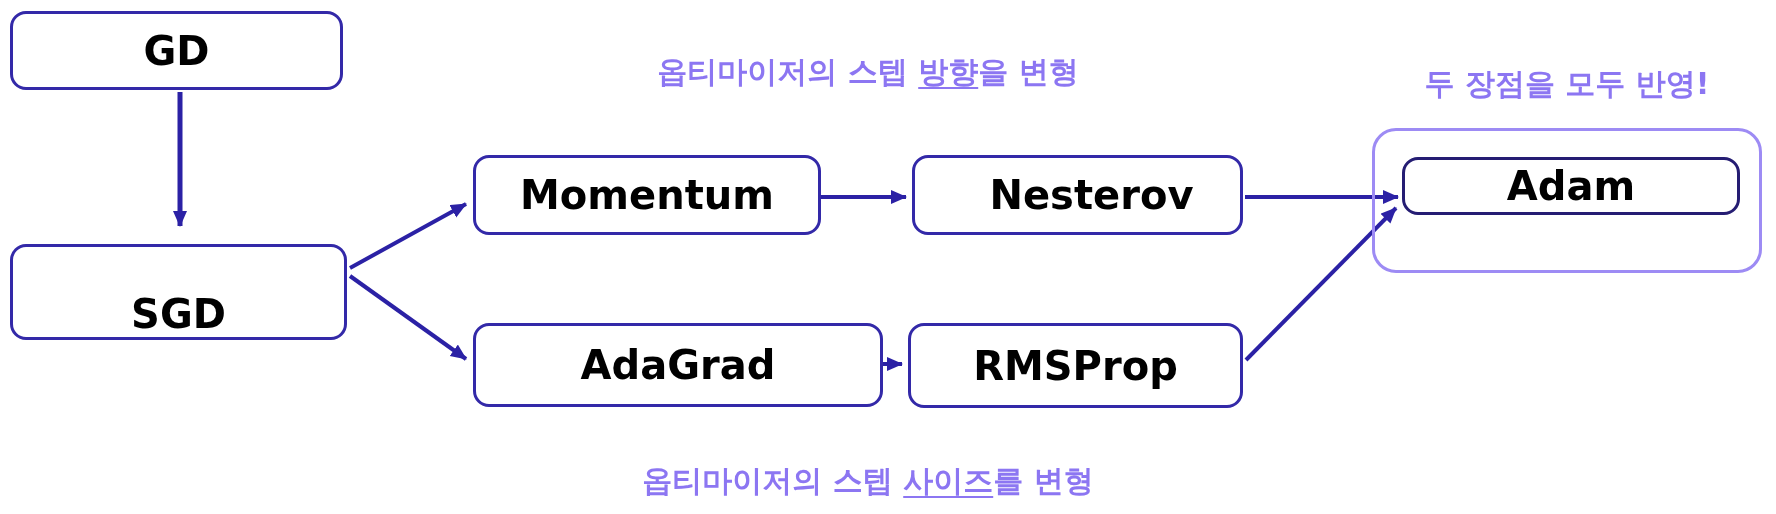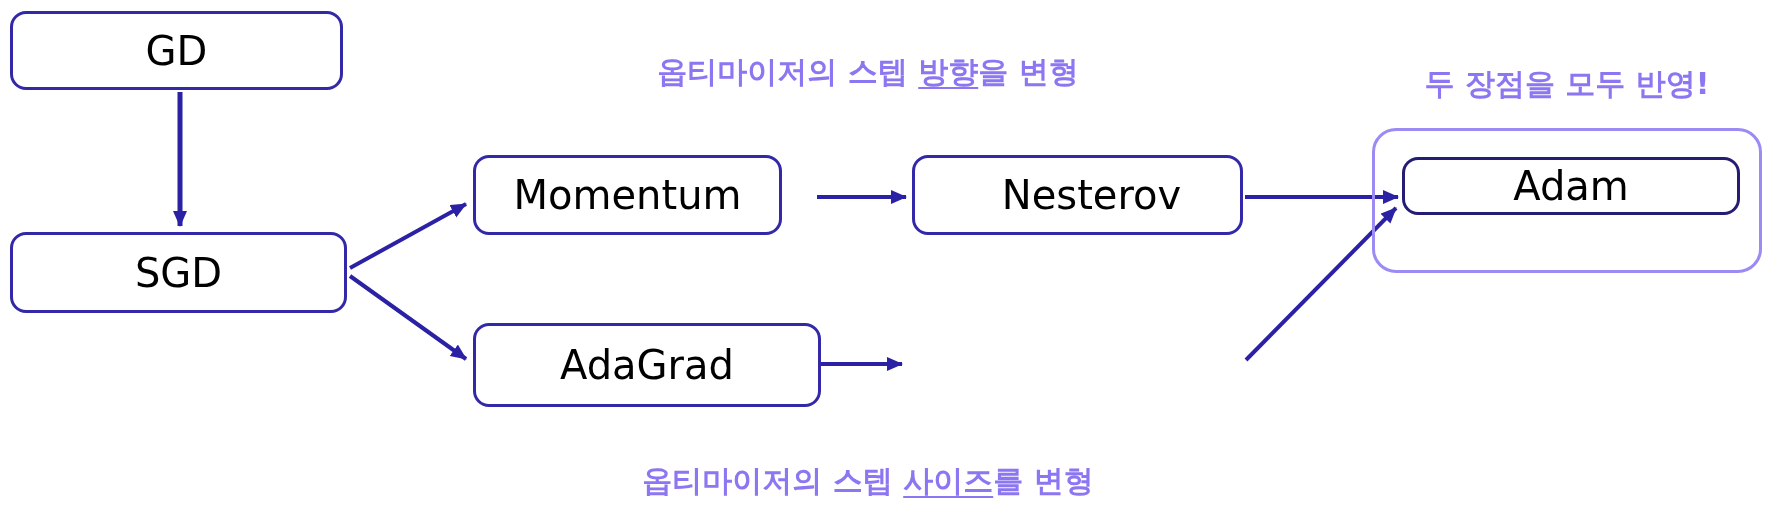--- a/index.html
+++ b/index.html
@@ -26,28 +26,28 @@
     position: absolute;
     box-sizing: border-box;
     background: #ffffff;
     border: 3px solid #3329a8;
     border-radius: 16px;
     display: flex;
     align-items: center;
     justify-content: center;
     color: #000000;
     font-size: 40px;
-    font-weight: 400;
+    font-weight: 700;
     letter-spacing: 0px;
   }
   .node-gd       { left: 10px;   top: 11px;  width: 333px; height: 79px; }
-  .node-sgd      { left: 10px;   top: 232px; width: 337px; height: 81px; }
-  .node-momentum { left: 473px;  top: 155px; width: 309px; height: 80px; }
+  .node-sgd      { left: 10px;   top: 244px; width: 337px; height: 96px; align-items: flex-end; }
+  .node-momentum { left: 473px;  top: 155px; width: 348px; height: 80px; }
   .node-nesterov { left: 912px;  top: 155px; width: 331px; height: 80px; padding-left: 28px; }
-  .node-adagrad  { left: 473px;  top: 323px; width: 348px; height: 84px; }
+  .node-adagrad  { left: 473px;  top: 323px; width: 410px; height: 84px; }
   .node-rmsprop  { left: 908px;  top: 323px; width: 335px; height: 85px; }
   .adam-container {
     position: absolute;
     box-sizing: border-box;
     left: 1372px; top: 128px;
     width: 390px; height: 145px;
     border: 3px solid #9d8bf4;
     border-radius: 24px;
     background: transparent;
   }
@@ -103,20 +103,23 @@
   </div>
   <div class="node node-momentum">
     <span>Momentum</span>
   </div>
   <div class="node node-nesterov">
     <span>Nesterov</span>
   </div>
   <div class="node node-adagrad">
     <span>AdaGrad</span>
   </div>
+  <div class="node node-rmsprop">
+    <span>RMSProp</span>
+  </div>
   <div class="node node-adam">
     <span>Adam</span>
   </div>
 
   <div class="annotation annotation-top">
     <span>옵티마이저의 스텝 </span><span class="u">방향</span><span>을 변형</span>
   </div>
 
   <div class="annotation annotation-bottom">
     <span>옵티마이저의 스텝 </span><span class="u">사이즈</span><span>를 변형</span>

